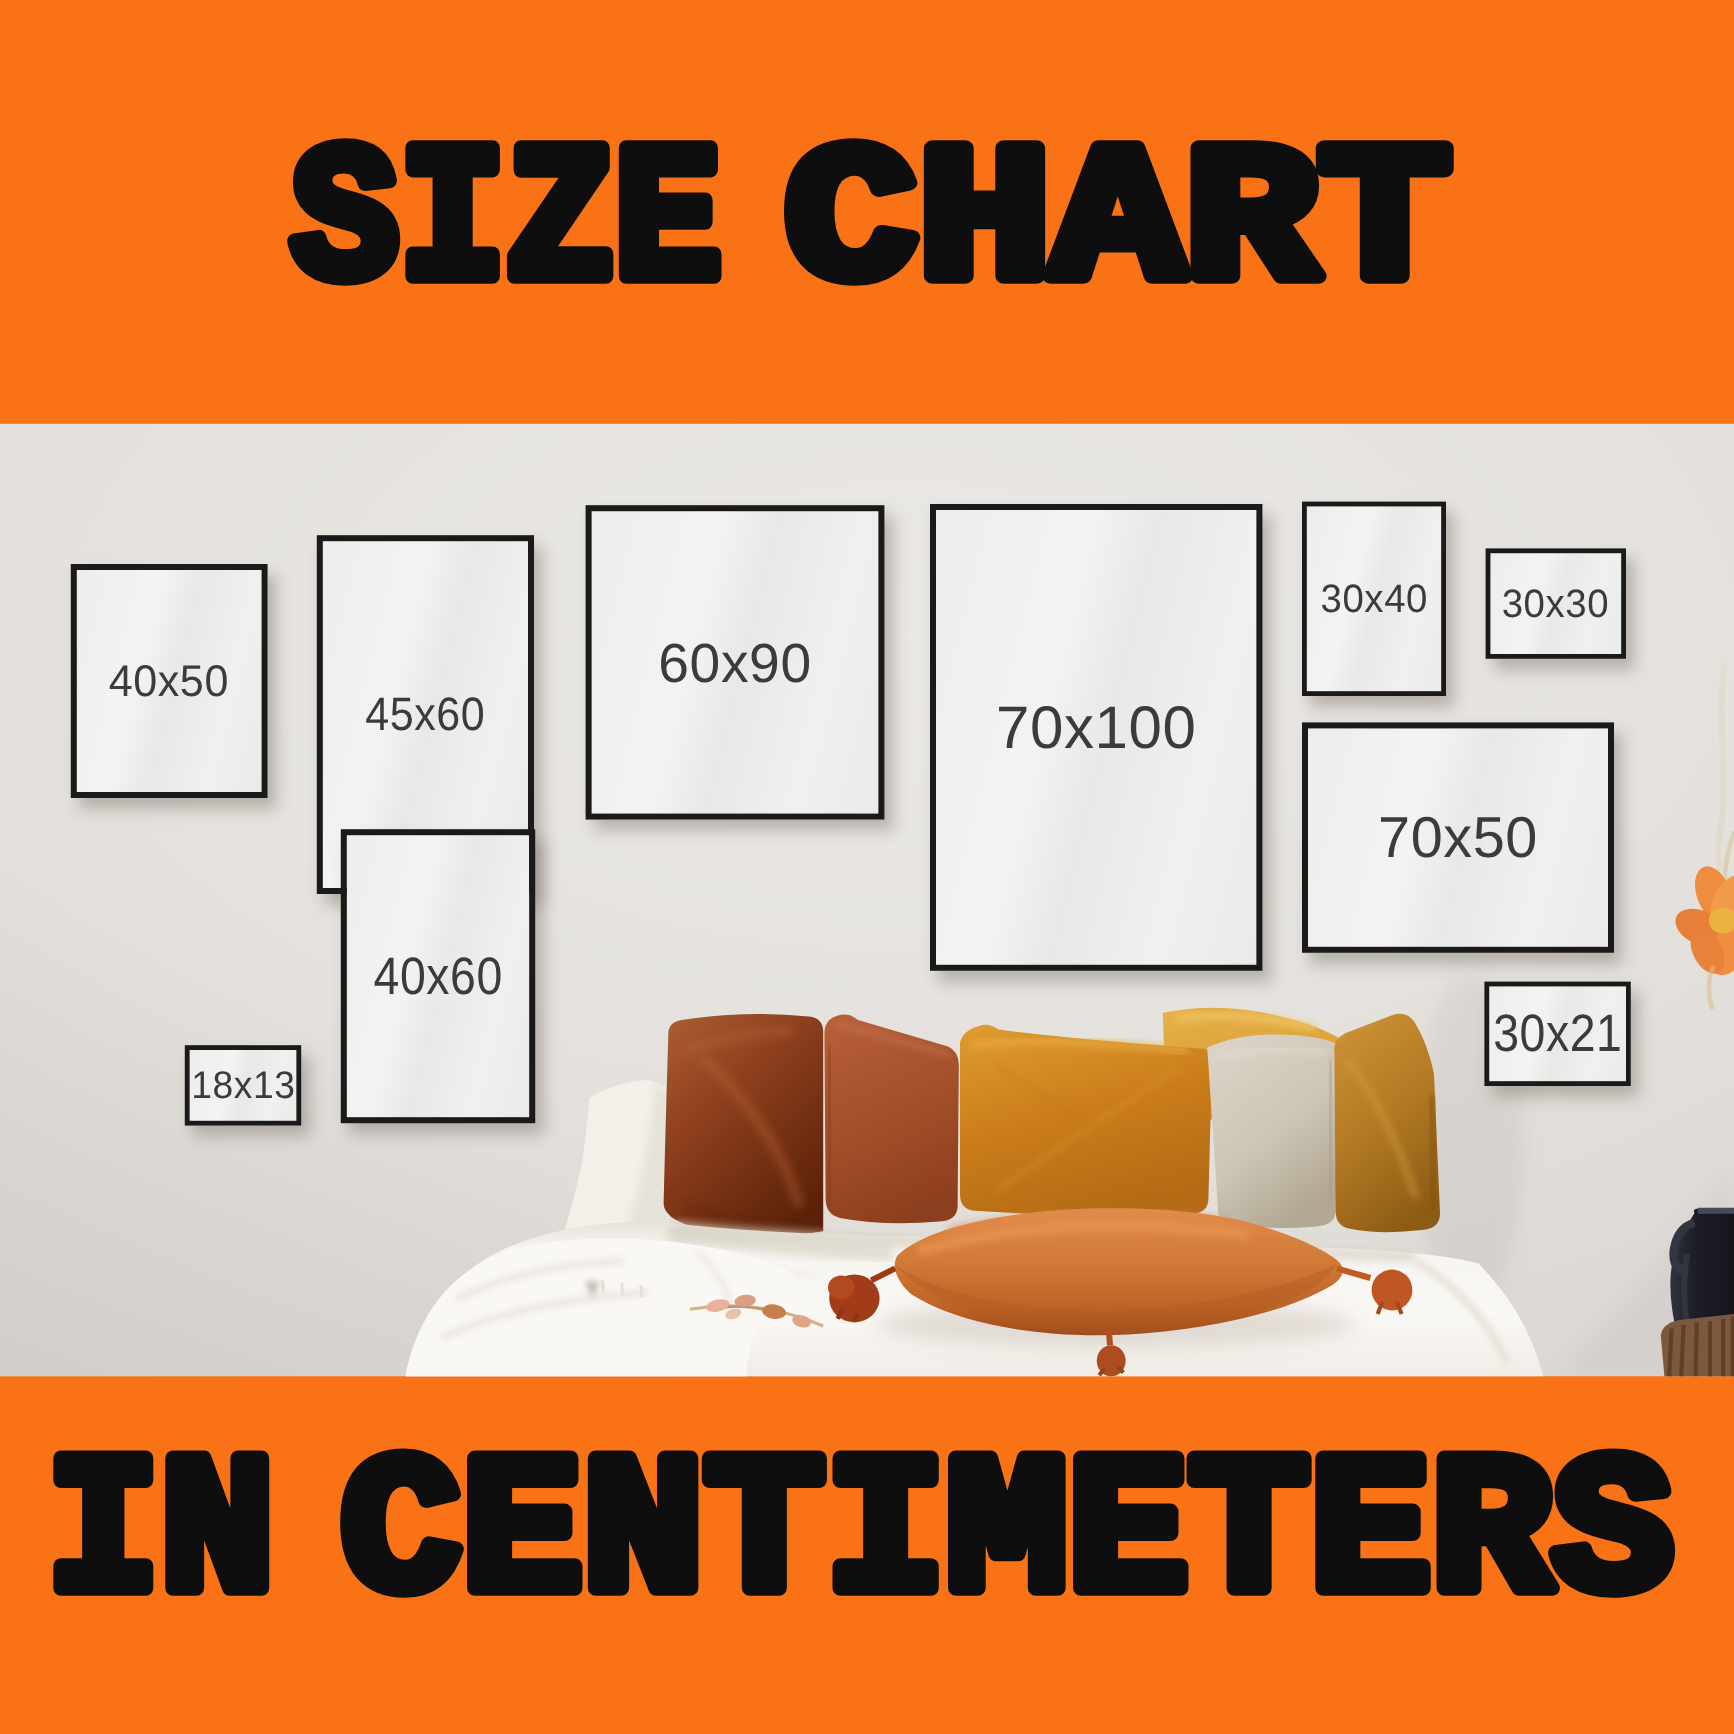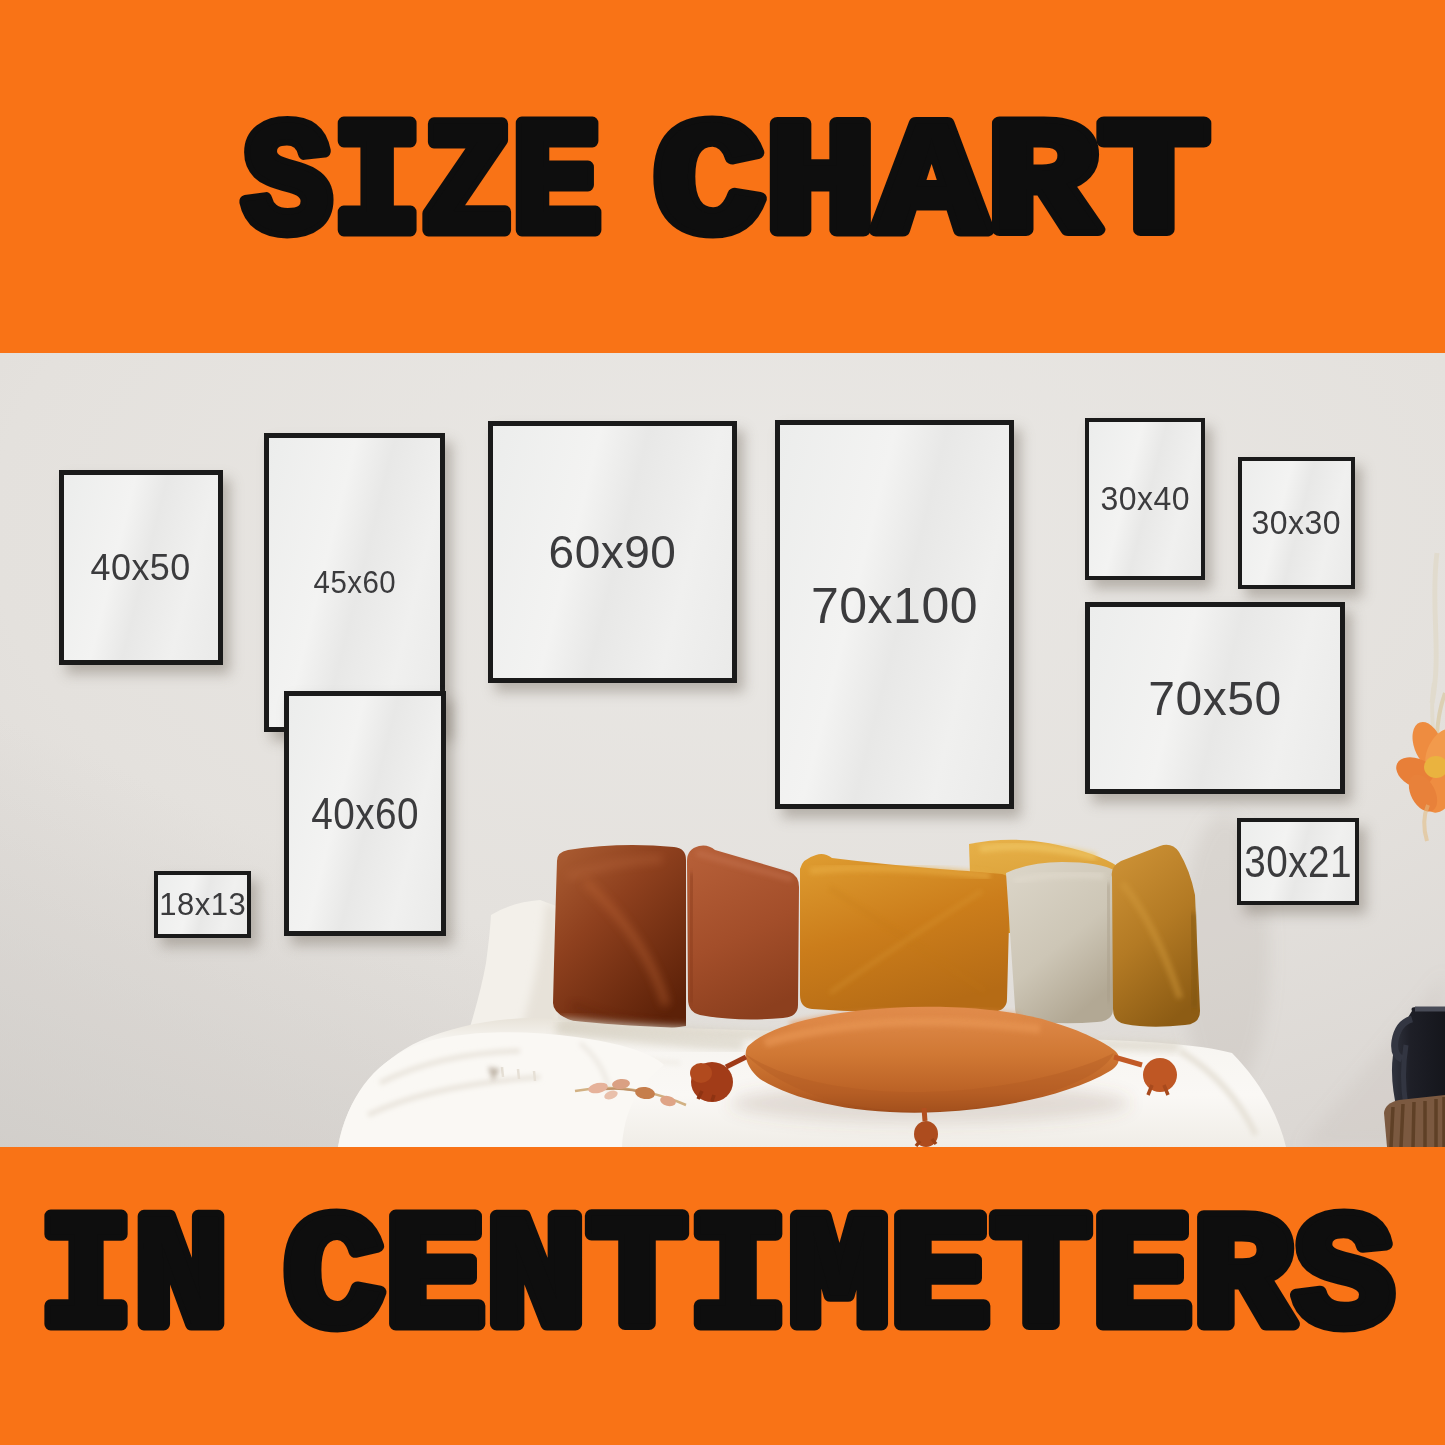--- a/index.html
+++ b/index.html
@@ -225,37 +225,37 @@
       <ellipse cx="645" cy="740" rx="10" ry="6" fill="#c67e4c" transform="rotate(8 645 740)"></ellipse>
       <ellipse cx="668" cy="748" rx="8" ry="5" fill="#dfa486" transform="rotate(14 668 748)"></ellipse>
       <ellipse cx="611" cy="742" rx="7" ry="4" fill="#e9c0ab" transform="rotate(-20 611 742)"></ellipse>
     </g>
   </svg>
 
   <div class="frame" style="left:59px;top:470px;width:164px;height:195px;font-size:37px">
       <span style="transform:scaleX(0.97)">40x50</span>
     </div>
 
-  <div class="frame" style="left:264px;top:433px;width:181px;height:299px;font-size:32px">
+  <div class="frame" style="left:264px;top:446px;width:181px;height:299px;font-size:39px">
       <span style="transform:scaleX(0.92)">45x60</span>
     </div>
 
   <div class="frame" style="left:488px;top:421px;width:249px;height:262px;font-size:46px">
       <span>60x90</span>
     </div>
 
-  <div class="frame" style="left:775px;top:420px;width:239px;height:389px;font-size:50px">
+  <div class="frame" style="left:775px;top:420px;width:277px;height:389px;font-size:50px">
       <span style="position:relative;top:-9px">70x100</span>
     </div>
 
   <div class="frame" style="left:1085px;top:418px;width:120px;height:162px;font-size:33px;border-width:4px">
       <span style="transform:scaleX(0.97)">30x40</span>
     </div>
 
-  <div class="frame" style="left:1238px;top:457px;width:117px;height:132px;font-size:33px;border-width:4px">
+  <div class="frame" style="left:1238px;top:457px;width:117px;height:92px;font-size:33px;border-width:4px">
       <span style="transform:scaleX(0.97)">30x30</span>
     </div>
 
   <div class="frame" style="left:1085px;top:602px;width:260px;height:192px;font-size:48px">
       <span>70x50</span>
     </div>
 
 
   <div class="frame" style="left:284px;top:691px;width:162px;height:245px;font-size:44px">
       <span style="transform:scaleX(0.88)">40x60</span>

